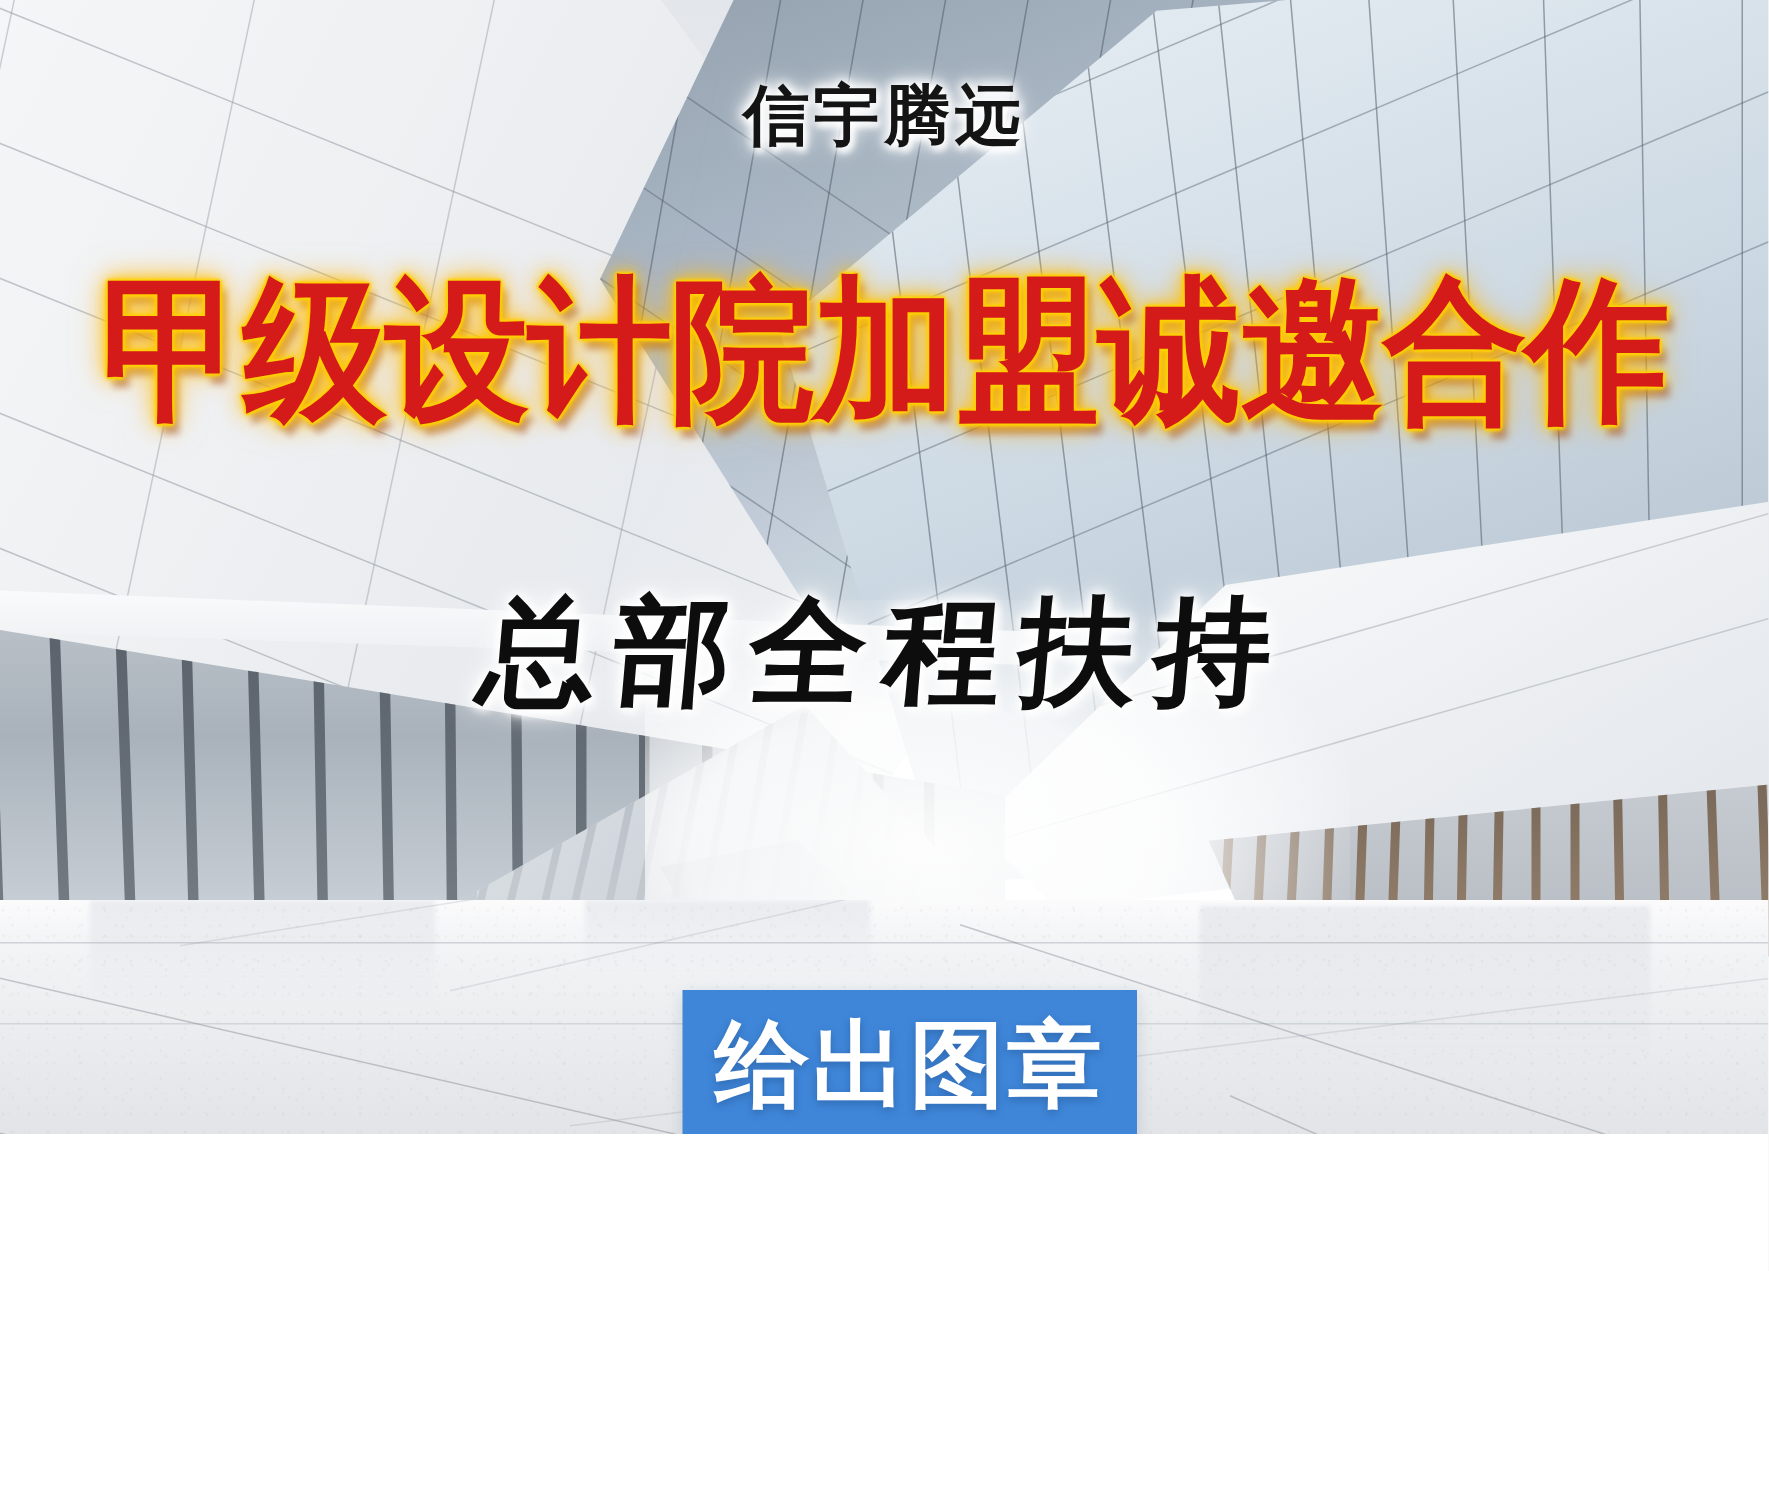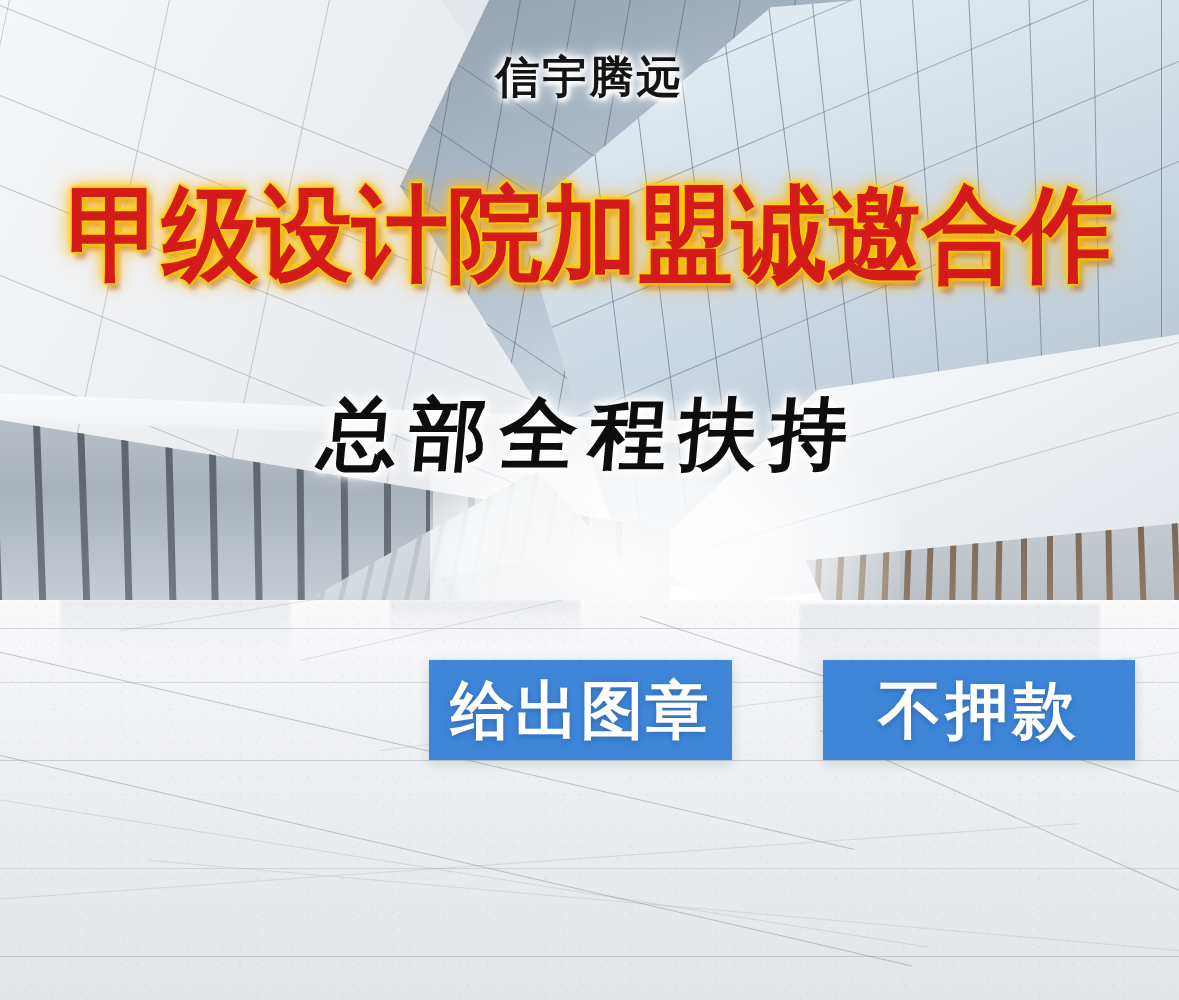--- a/index.html
+++ b/index.html
@@ -8,21 +8,21 @@
     background: #ffffff;
   }
   body {
     font-family: "Liberation Sans", "DejaVu Sans", sans-serif;
   }
 
   
   .poster {
     position: relative;
     width: 1179px;
-    height: 1000px;
+    height: 756px;
     overflow: hidden;
     background: #f2f3f5;
   }
 
   
   .sky {
     position: absolute;
     inset: 0;
     background:
       radial-gradient(ellipse 560px 420px at 620px 470px,
@@ -345,21 +345,21 @@
     font-family: "Liberation Sans", "DejaVu Sans", sans-serif;
     font-weight: 700;
     font-size: 63px;
     letter-spacing: 2px;
     color: #ffffff;
     white-space: nowrap;
     text-shadow: 0 2px 6px rgba(20,55,100,0.35);
     line-height: 1;
   }
   .badge-1 { left: 83px;  width: 309px; }
-  .badge-2 { left: 429px; width: 303px; text-align: center; }
+  .badge-2 { left: 455px; width: 303px; text-align: center; }
   .badge-3 { left: 823px; width: 312px; }
   .badge-3 .badge-label { letter-spacing: 4px; }
 </style>
 </head>
 <body>
 
 <div class="poster">
 
   <div class="sky"></div>
   <div class="sky-haze"></div>
@@ -518,18 +518,15 @@
   <div class="brand">信宇腾远</div>
 
   <div class="headline">甲级设计院加盟诚邀合作</div>
 
   <div class="subheadline">总部全程扶持</div>
 
   <div class="badge-row">
     <div class="badge badge-2">
       <span class="badge-label">给出图章</span>
     </div>
-    <div class="badge badge-3">
-      <span class="badge-label">不押款</span>
-    </div>
   </div>
 
 </div>
 
 </body></html>

